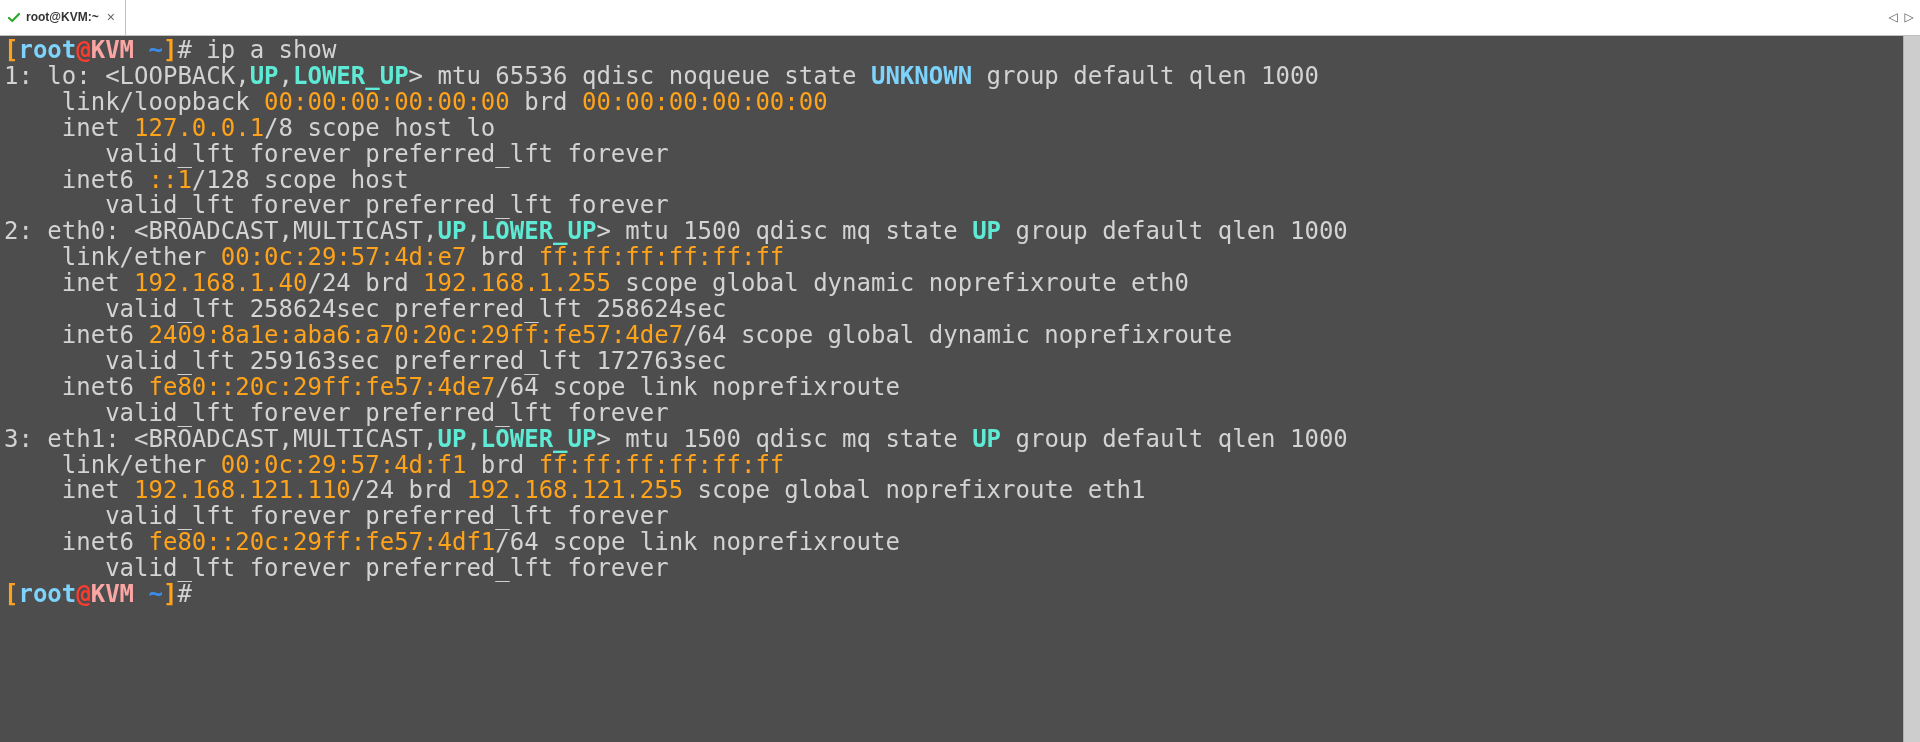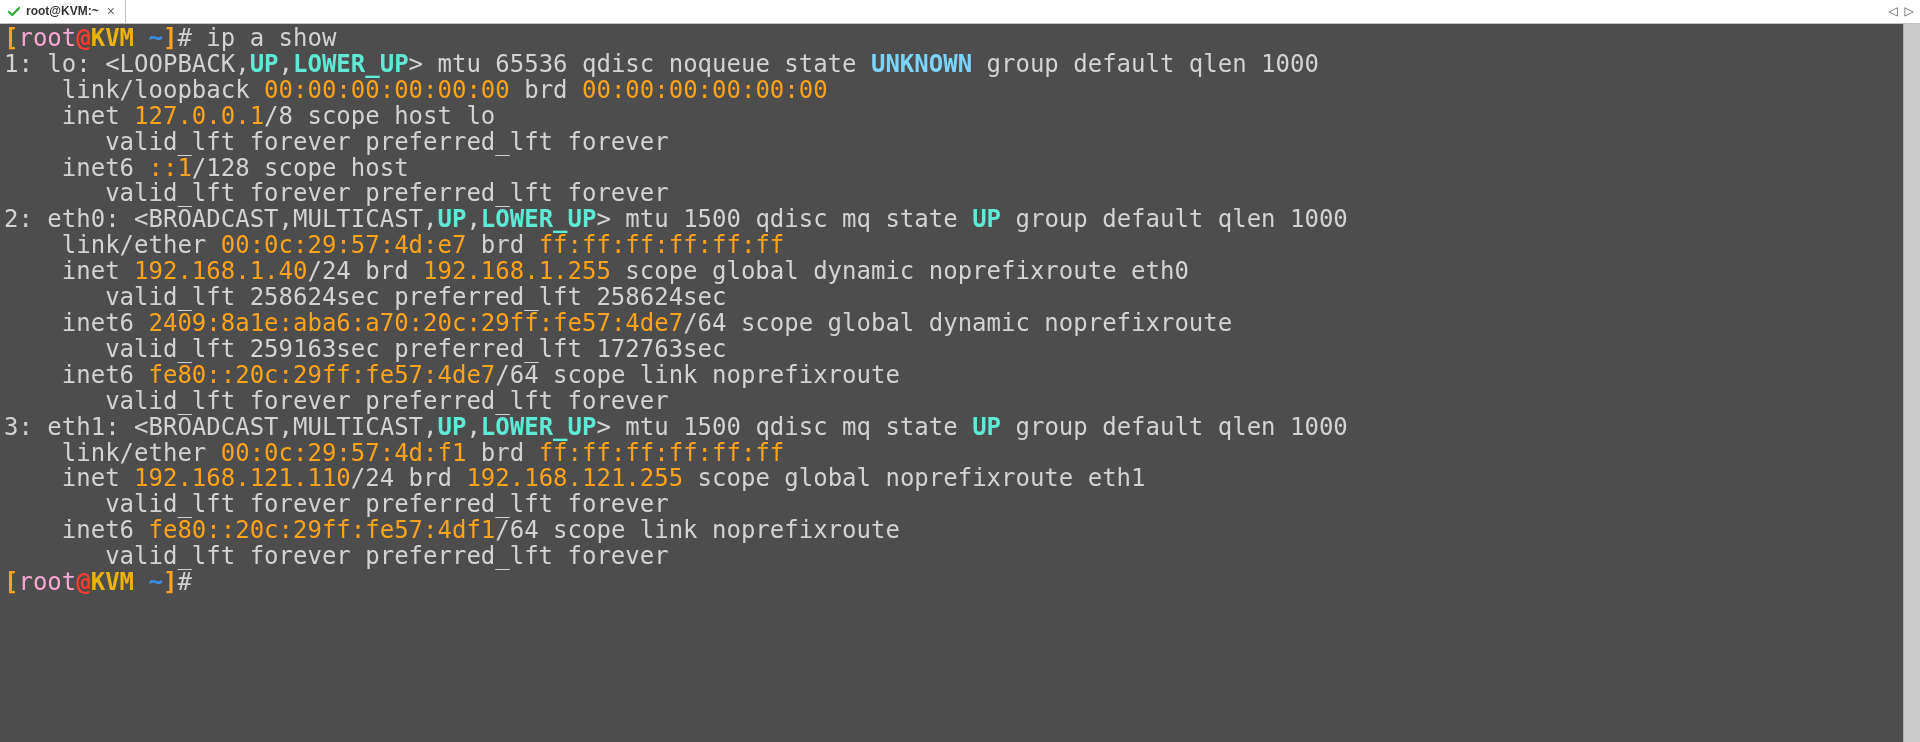--- a/index.html
+++ b/index.html
@@ -8,21 +8,21 @@
     font-size: 24px;
     line-height: 1.08;
     background: #ffffff;
     width: 1920px;
     height: 742px;
     overflow: hidden;
     display: flex;
     flex-direction: column;
   }
   .tabbar {
-    height: 24px;
+    height: 36px;
     background: #ffffff;
     border-bottom: 1px solid #c0c0c0;
     display: flex;
     align-items: stretch;
     font-size: 12px;
     font-family: -apple-system,Segoe UI,Arial,sans-serif;
     color: #333;
   }
   .tab {
     display: flex;
@@ -62,23 +62,23 @@
     top: 0; left: 0; right: 0;
     height: 100%;
     background: #cdcdcd;
   }
   
   .c-gray   { color: #d3d3d3; }
   .c-green  { color: #5eead4; font-weight: bold;}
   .c-orange { color: #ffa31a; }
   .c-redb   { color: #7dd3fc; font-weight: bold;}
   .prompt-bracket { color: #ffa31a; font-weight: bold;}
-  .prompt-user    { color: #f9a8d4; font-weight: normal;}
+  .prompt-user    { color: #7dd3fc; font-weight: bold;}
   .prompt-at      { color: #ff3b30; font-weight: bold;}
-  .prompt-host    { color: #eab308; font-weight: bold;}
+  .prompt-host    { color: #fca5a5; font-weight: bold;}
   .prompt-tilde   { color: #3b8eea; font-weight: bold;}
   .prompt-hash    { color: #d3d3d3; }
 </style>
 </head>
 <body>
 
 <div class="tabbar">
   <div class="tab">
     <span>
       <svg width="12" height="12" viewBox="0 0 12 12">

